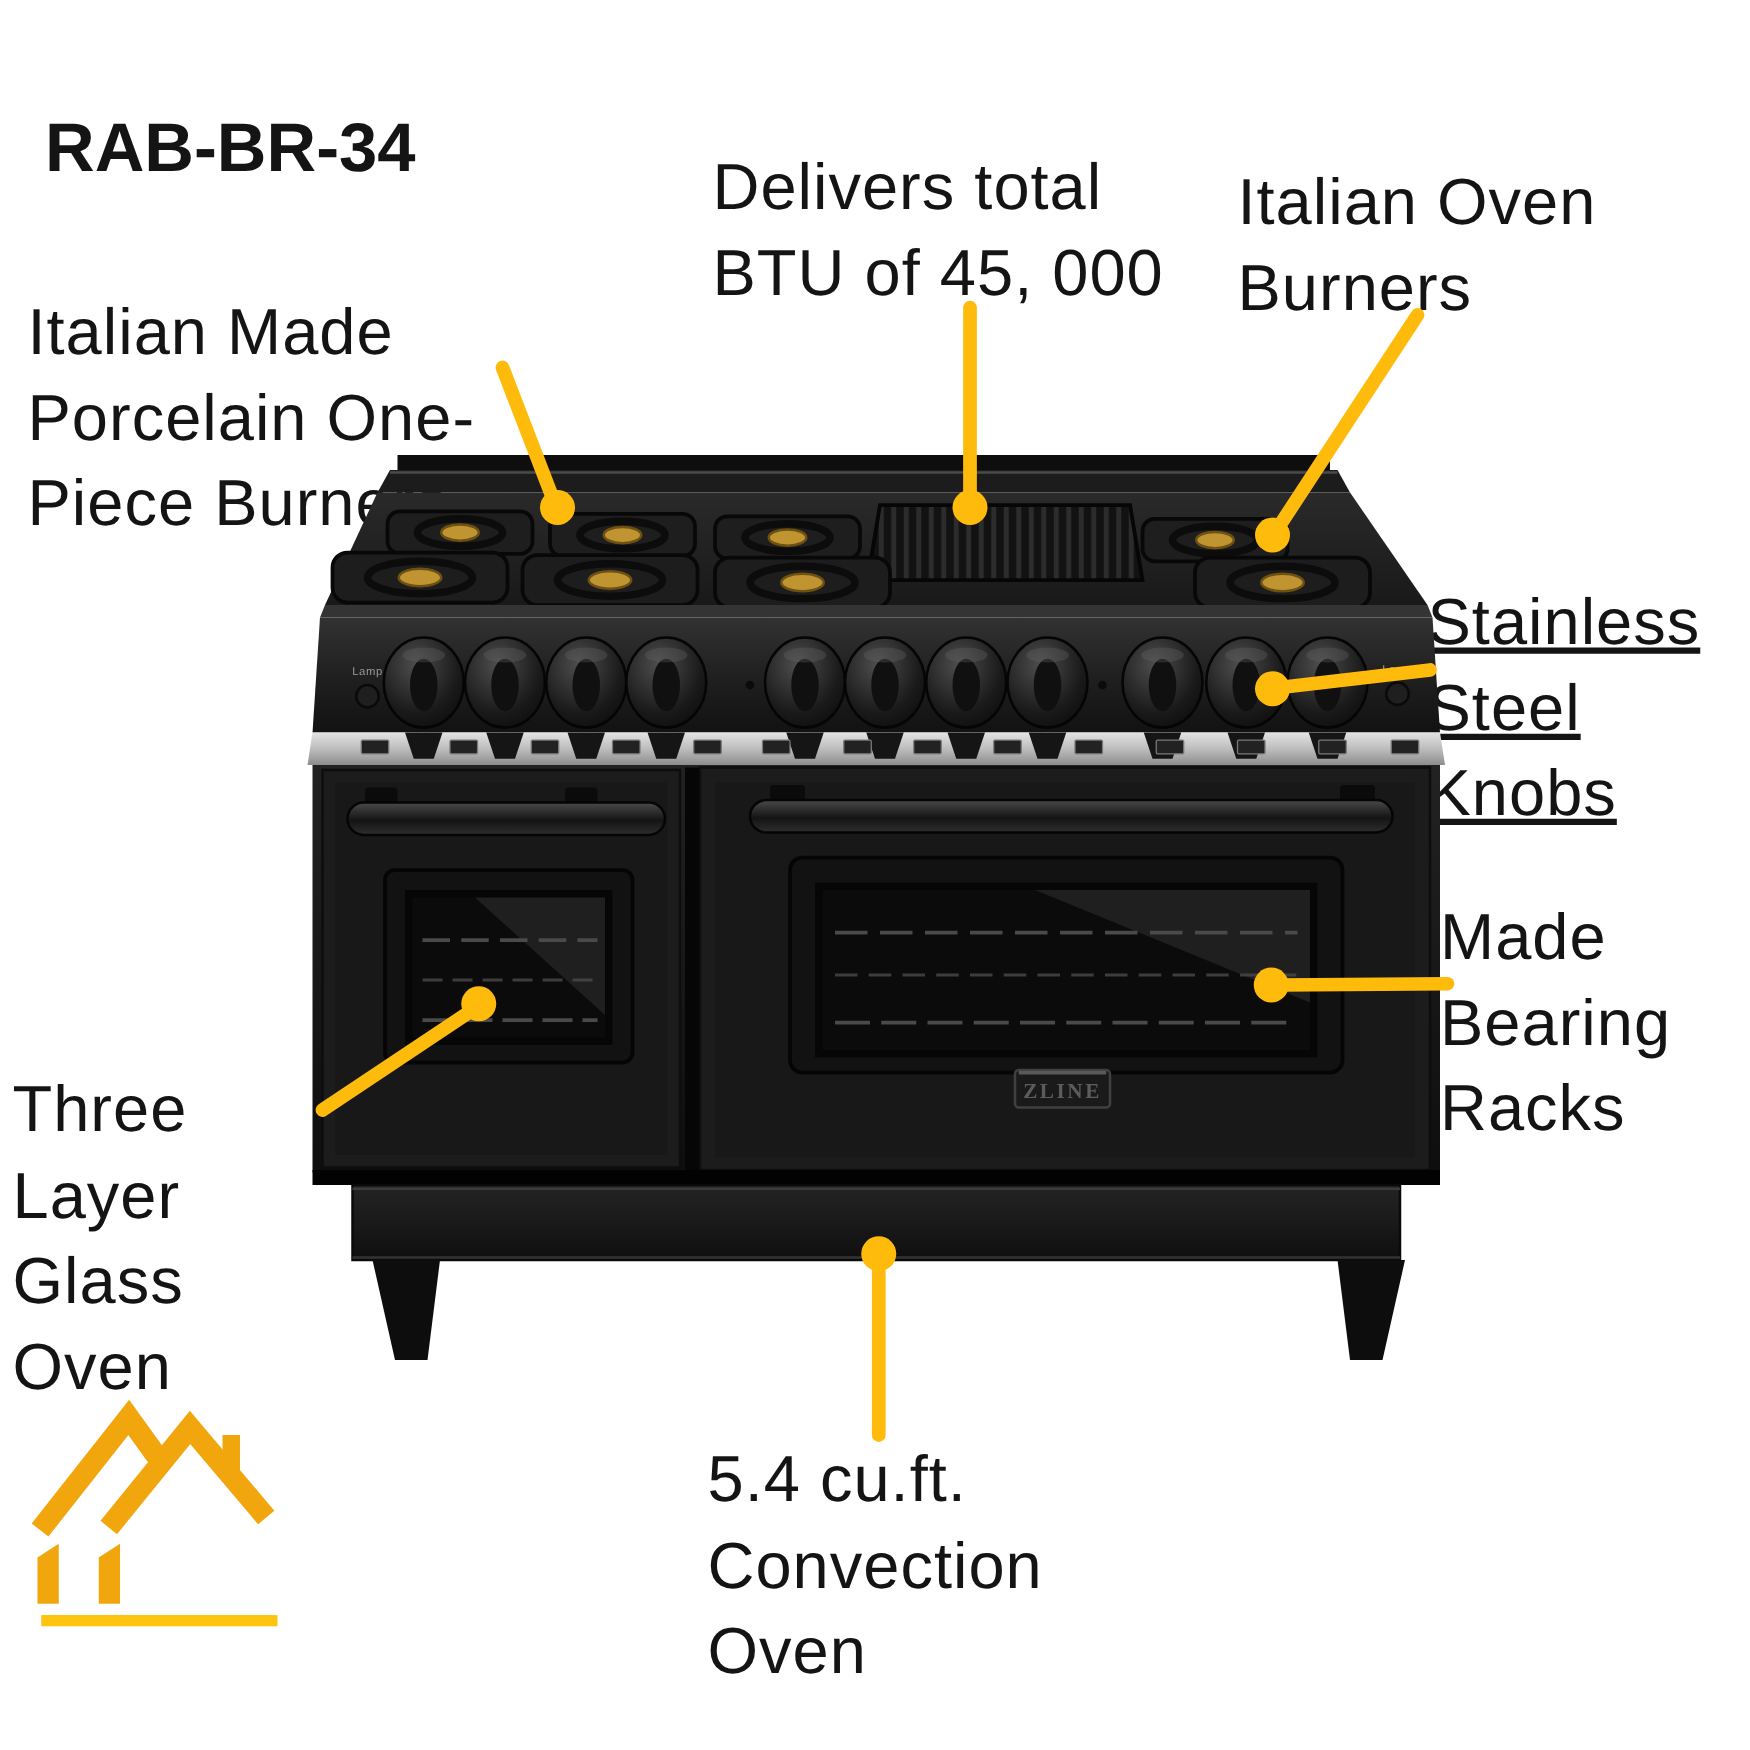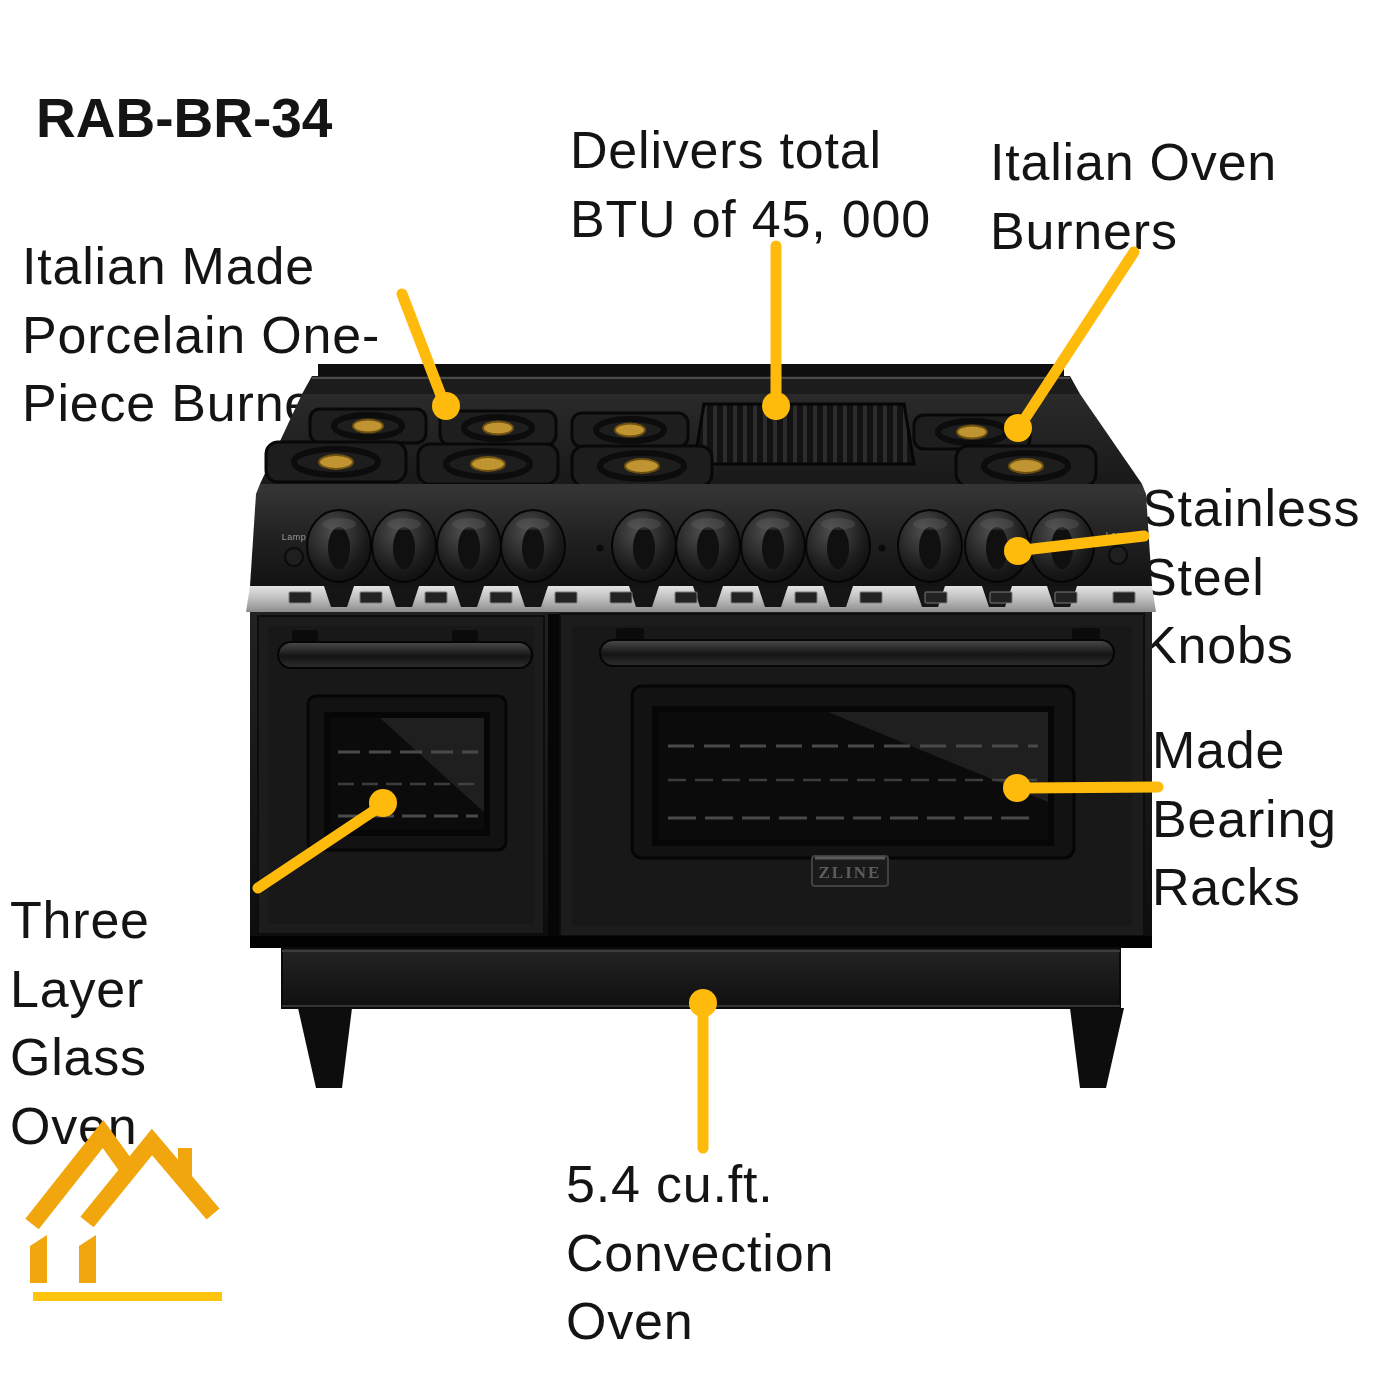--- a/index.html
+++ b/index.html
@@ -15,23 +15,23 @@
   }
   .label{
     position:absolute;
     font-size:52px;line-height:1.32;letter-spacing:0.8px;
     color:var(--color-text,#111);
     text-align:left;white-space:pre-line;
   }
   #label-cooktop   {left:22px;  top:232px; width:400px;}
   #label-btu       {left:570px; top:116px; width:400px;}
   #label-brass     {left:990px; top:128px; width:380px;}
-  #label-knobs     {left:1142px;top:474px; width:258px;}
+  #label-knobs     {left:1142px;top:464px; width:258px;text-decoration:underline;}
   #label-racks     {left:1152px;top:716px; width:240px;}
-  #label-glass     {left:10px;  top:886px; width:262px;}
+  #label-glass     {left:10px;  top:854px; width:262px;}
   #label-convection{left:566px; top:1150px;width:280px;}
   .scene{position:absolute;left:0;top:0;width:1400px;height:1400px;}
   .badge-text{font-family:"Liberation Serif", serif;font-weight:bold;font-size:17px;letter-spacing:2px;fill:#5c5c5c;}
   .lamp-text{font-size:9px;letter-spacing:0.5px;fill:#9a9a9a;}
   .callout-line{stroke:var(--color-callout,#FFBB0C);stroke-width:11;stroke-linecap:round;}
   .callout-dot{fill:var(--color-callout,#FFBB0C);}
 </style>
 </head>
 <body>
 

